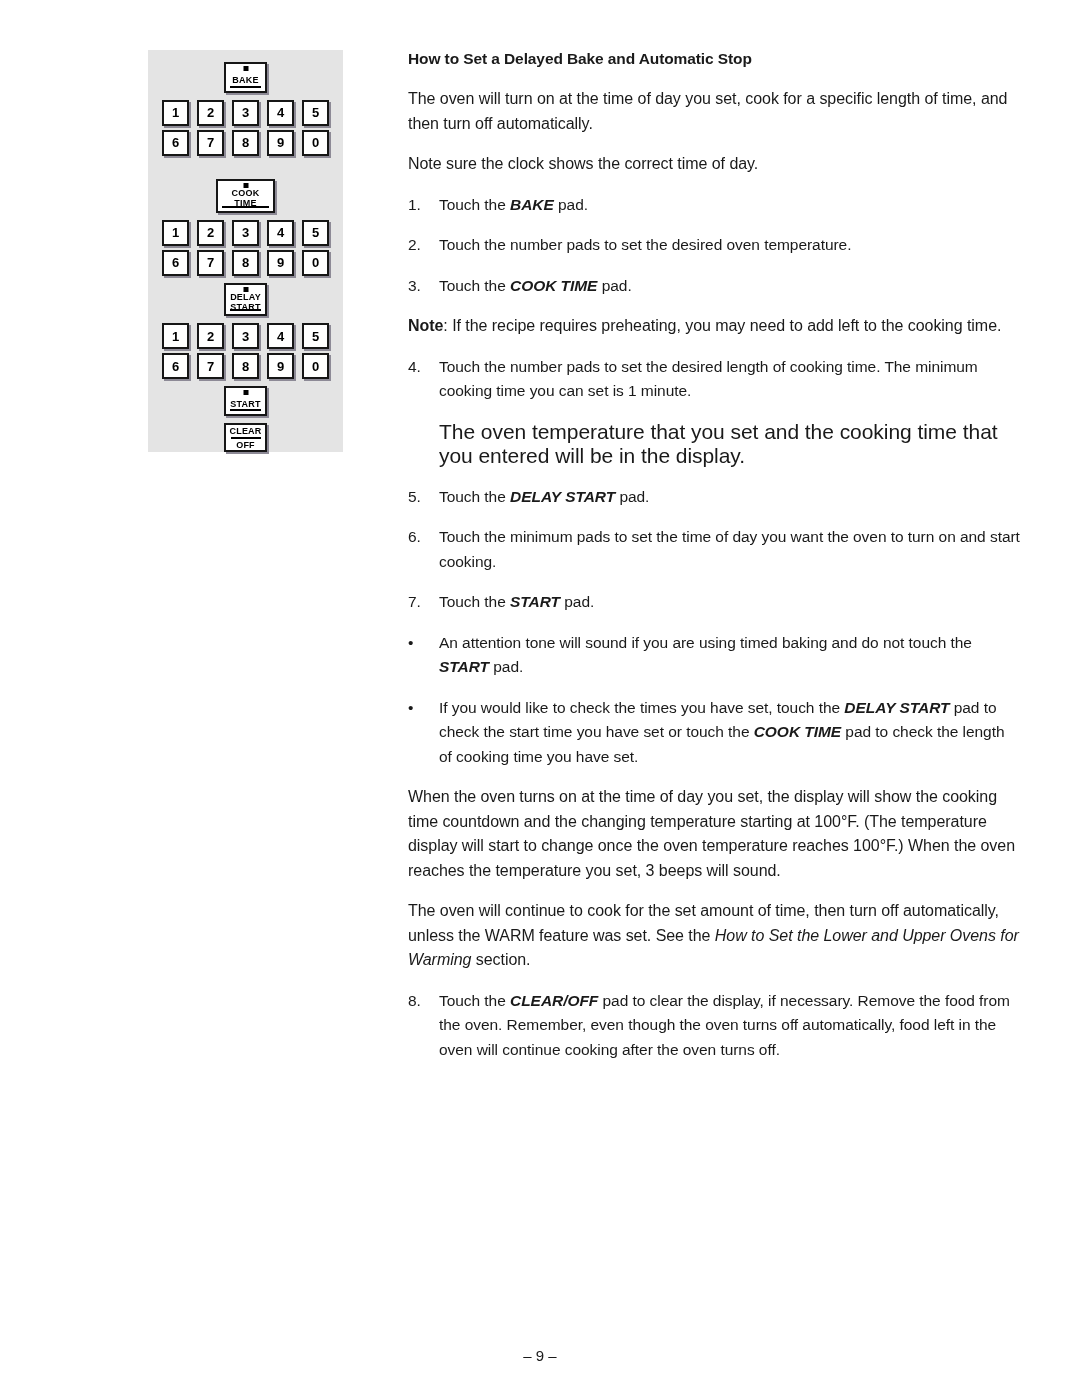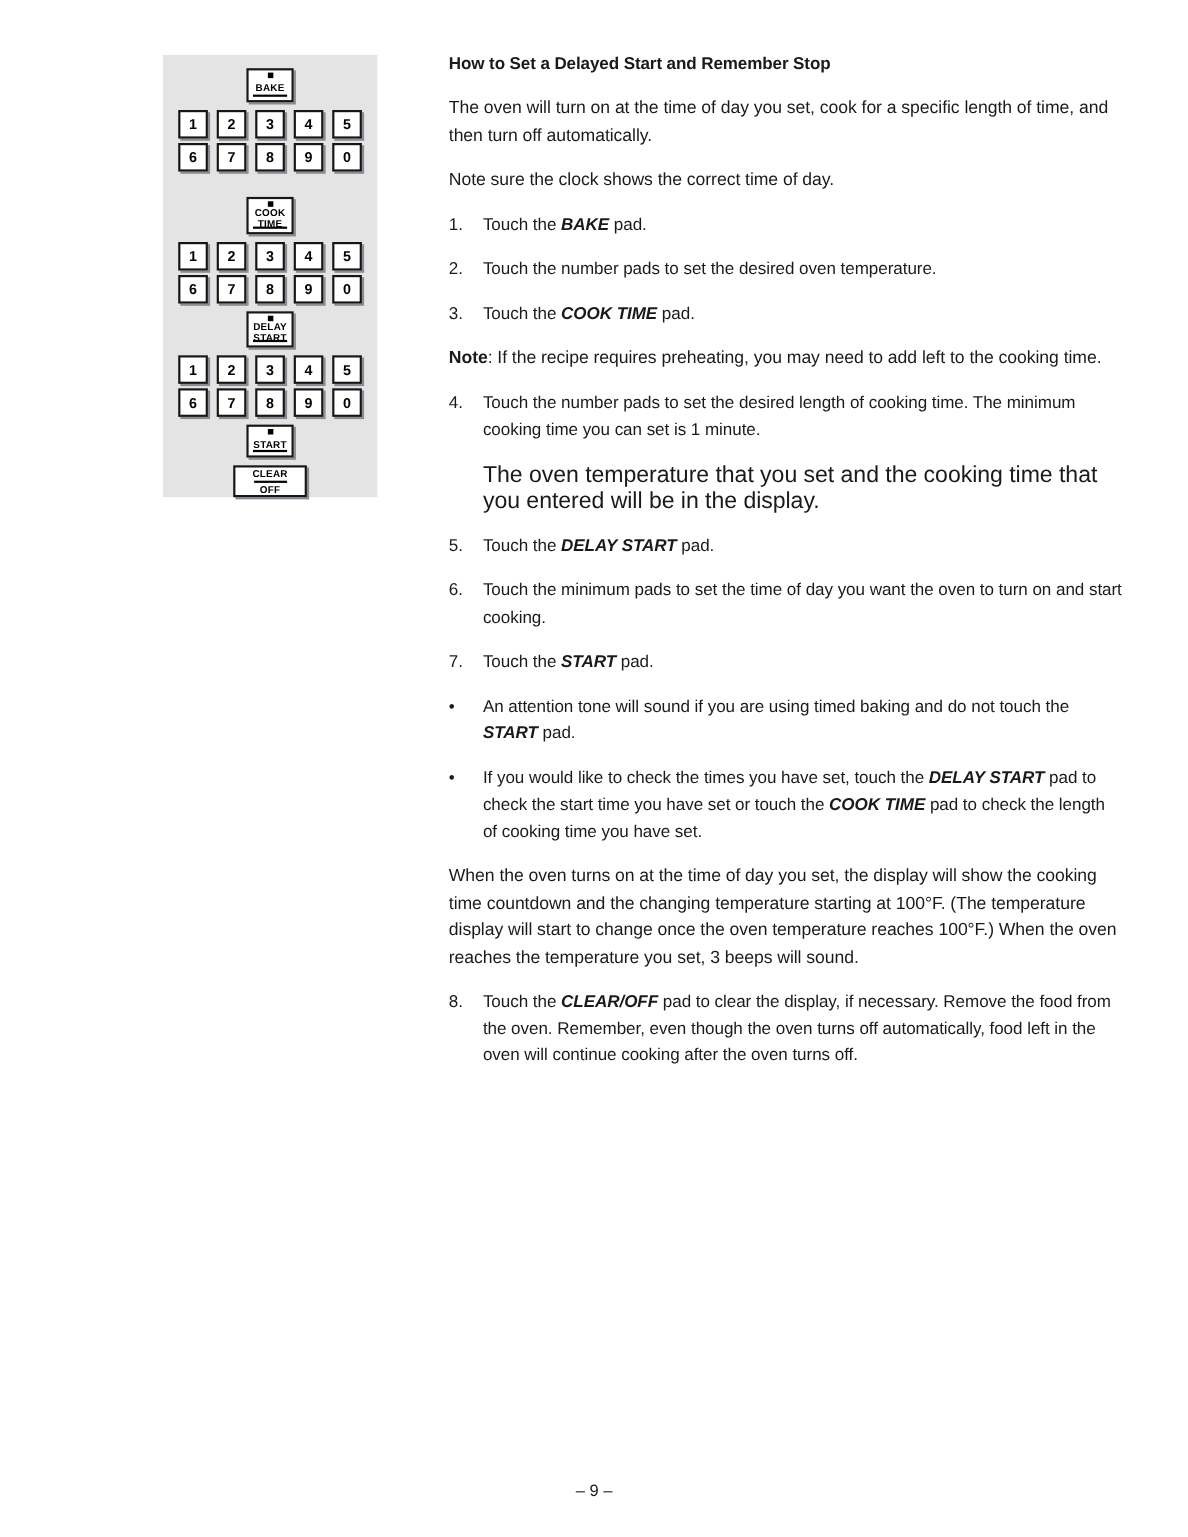--- a/index.html
+++ b/index.html
@@ -95,42 +95,42 @@
   }
 
   
   #key-bake {
     width: 43px;
     height: 32px;
     margin-bottom: 7px;
     padding-top: 5px;
   }
   #key-cook-time {
-    width: 43px;
+    width: 59px;
     height: 35px;
     margin-top: 19px;
     margin-bottom: 7px;
     padding-top: 5px;
   }
   #key-delay-start {
     width: 43px;
     height: 35px;
     margin-top: 3px;
     margin-bottom: 7px;
     padding-top: 5px;
   }
   #key-start {
     width: 43px;
     height: 31px;
     margin-top: 3px;
     margin-bottom: 7px;
     padding-top: 5px;
   }
   #key-clear-off {
-    width: 67px;
+    width: 43px;
     height: 30px;
     flex-direction: column;
   }
   #key-clear-off .divider {
     width: 30px;
     height: 2px;
     background: #000;
     margin: 1px 0;
   }
 
@@ -275,21 +275,21 @@
       <span class="fn-label">Clear</span>
       <span class="divider"></span>
       <span class="fn-label">Off</span>
     </div>
 
   </div>
 </div>
 
 <div id="content">
 
-  <h1 id="page-heading">How to Set a Delayed Start and Remember Stop</h1>
+  <h1 id="page-heading">How to Set a Delayed Bake and Automatic Stop</h1>
 
   <p class="para">The oven will turn on at the time of day you set, cook for a specific length of time, and then turn off automatically.</p>
   <p class="para">Note sure the clock shows the correct time of day.</p>
 
   <div class="olist">
 
     <div class="olist-item">
       <span class="marker">1.</span>
       <span class="body"><span>Touch the </span><b class="pad">BAKE</b><span> pad.</span></span>
     </div>
@@ -336,20 +336,21 @@
     <span class="body"><span>An attention tone will sound if you are using timed baking and do not touch the </span><b class="pad">START</b><span> pad.</span></span>
   </div>
 
   <div class="blist-item">
     <span class="marker">•</span>
     <span class="body"><span>If you would like to check the times you have set, touch the </span><b class="pad">DELAY START</b><span> pad to check the start time you have set or touch the </span><b class="pad">COOK TIME</b><span> pad to check the length of cooking time you have set.</span></span>
   </div>
 
   <p class="para">When the oven turns on at the time of day you set, the display will show the cooking time countdown and the changing temperature starting at 100°F. (The temperature display will start to change once the oven temperature reaches 100°F.) When the oven reaches the temperature you set, 3 beeps will sound.</p>
 
+  <p class="para"><span>The oven will continue to cook for the set amount of time, then turn off automatically, unless the WARM feature was set. See the </span><i class="ital">How to Set the Lower and Upper Ovens for Warming</i><span> section.</span></p>
 
   <div class="olist-item">
     <span class="marker">8.</span>
     <span class="body"><span>Touch the </span><b class="pad">CLEAR/OFF</b><span> pad to clear the display, if necessary. Remove the food from the oven. Remember, even though the oven turns off automatically, food left in the oven will continue cooking after the oven turns off.</span></span>
   </div>
 
 </div>
 
 <div id="page-footer">– 9 –</div>
 

